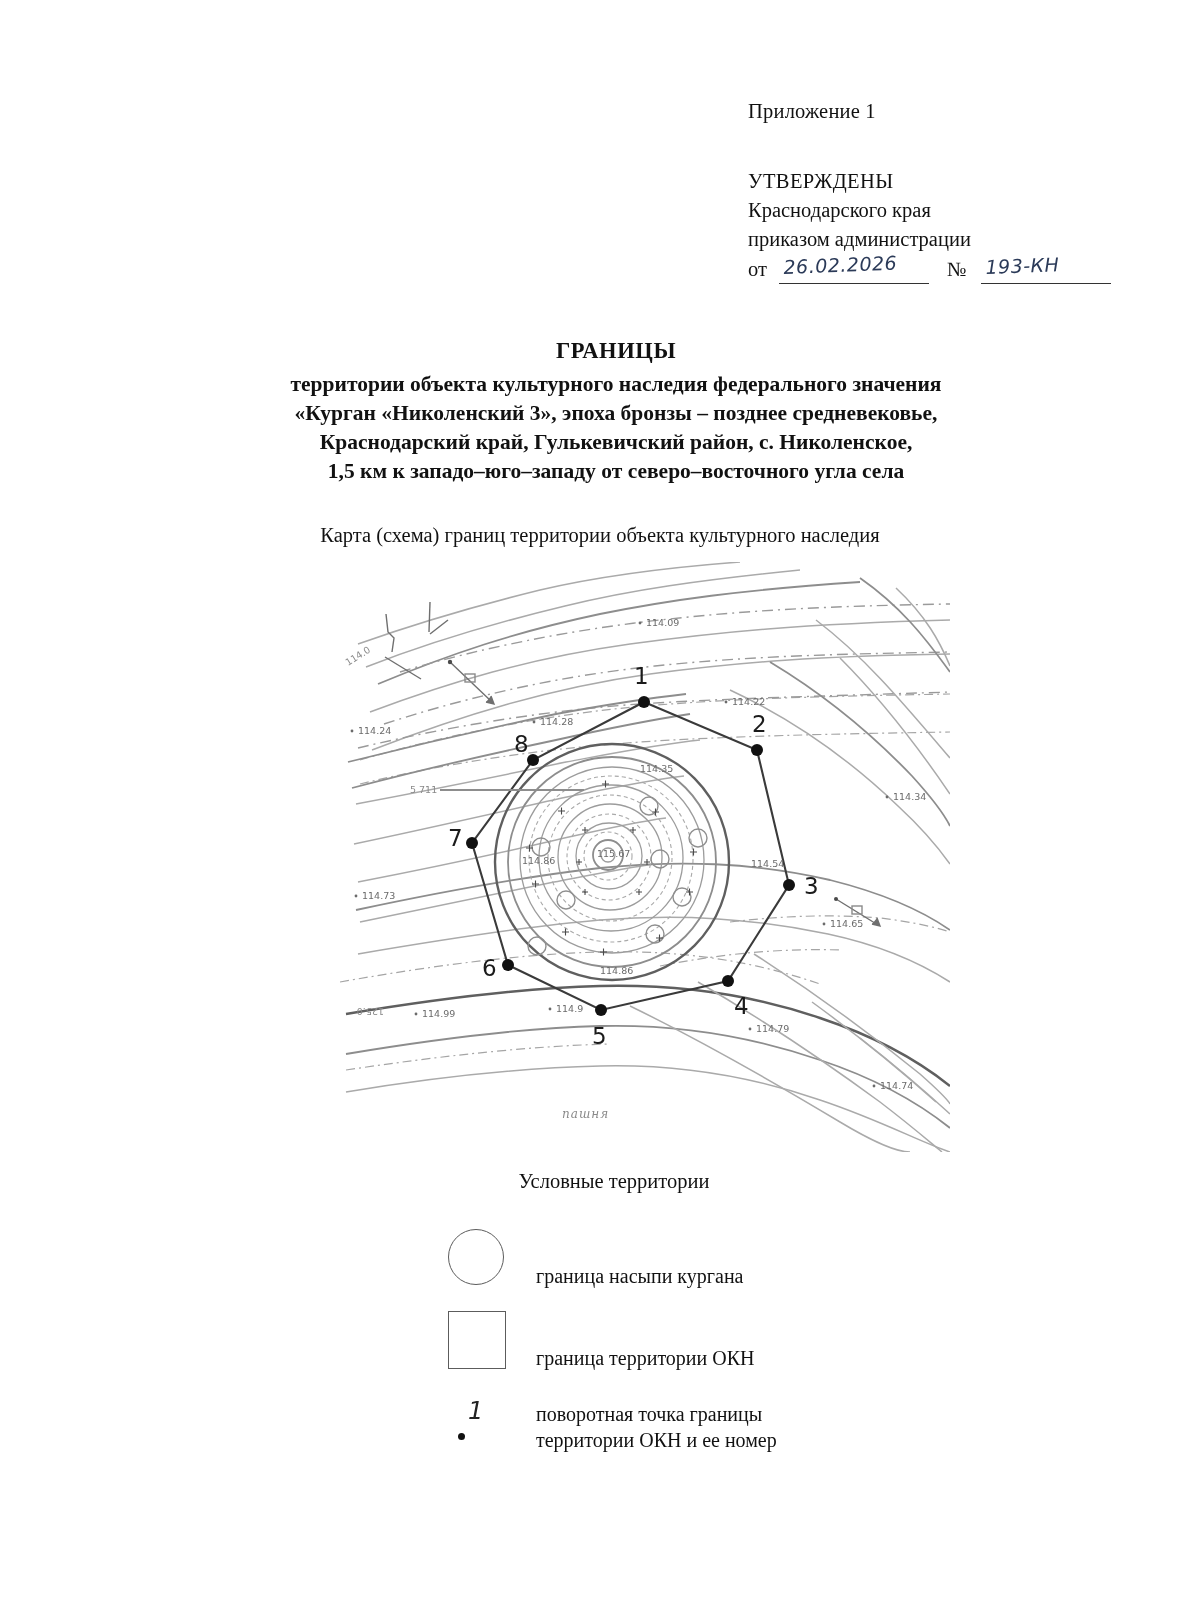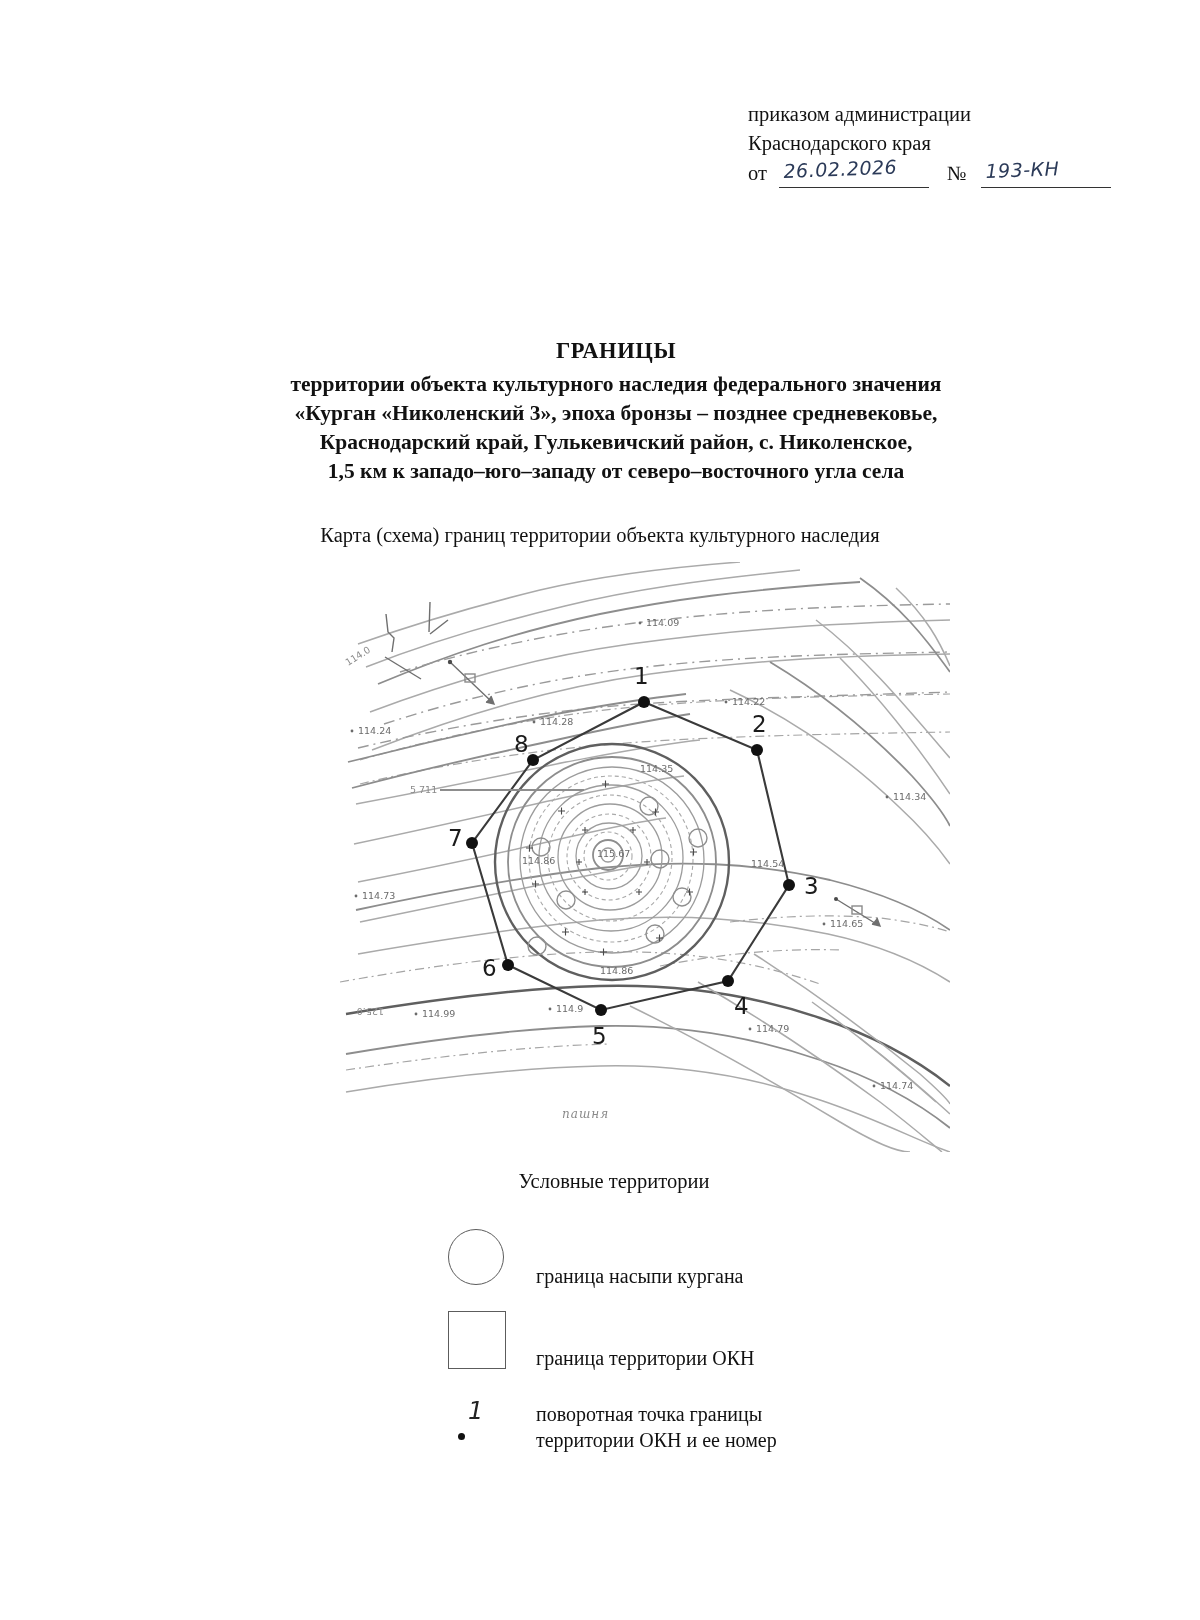--- a/index.html
+++ b/index.html
@@ -103,23 +103,25 @@
     position:absolute;left:20px;top:4px;font-size:24px;
     font-family:"DejaVu Sans", sans-serif;font-style:italic;color:#222;
   }
 </style>
 </head>
 <body>
 
 <div class="page">
 
   <div class="header-block">
+    <div class="appendix">Приложение 1</div>
     <div class="approved">
+      <div class="caps">УТВЕРЖДЕНЫ</div>
+      <div>Краснодарского края</div>
       <div>приказом администрации</div>
-      <div>Краснодарского края</div>
       <div class="date-line">
         <span class="ot">от</span>
         <span class="hw-slot d">
           <span class="hw">26.02.2026</span>
         </span>
         <span class="numsign">№</span>
         <span class="hw-slot n">
           <span class="hw">193-КН</span>
         </span>
       </div>

